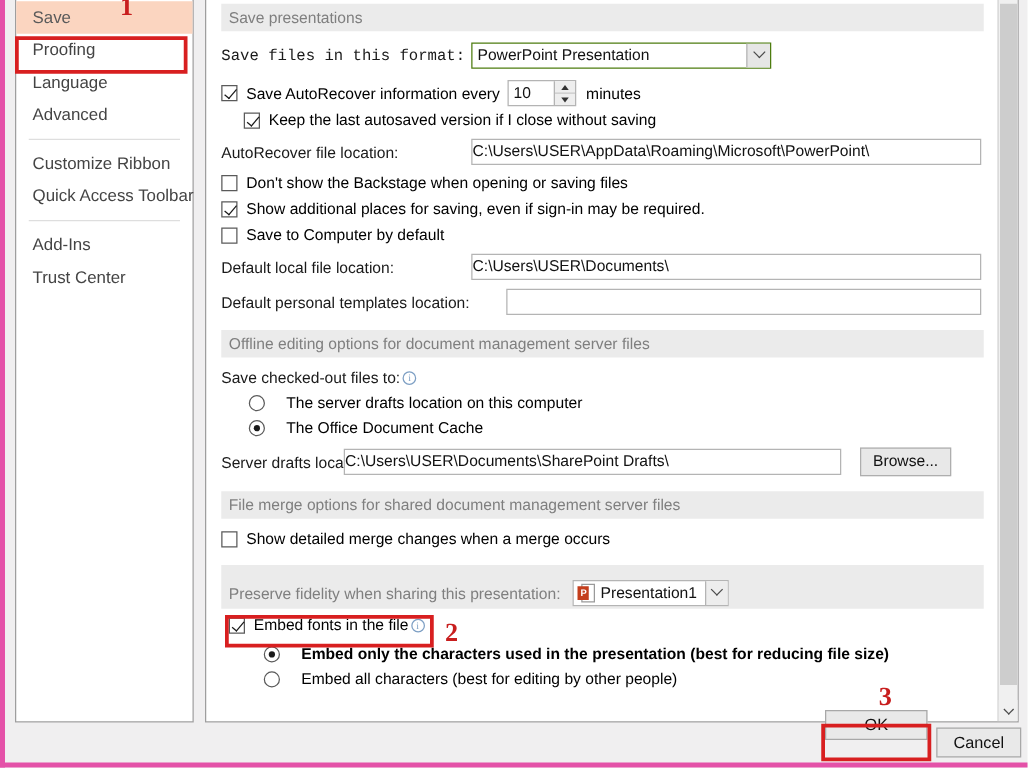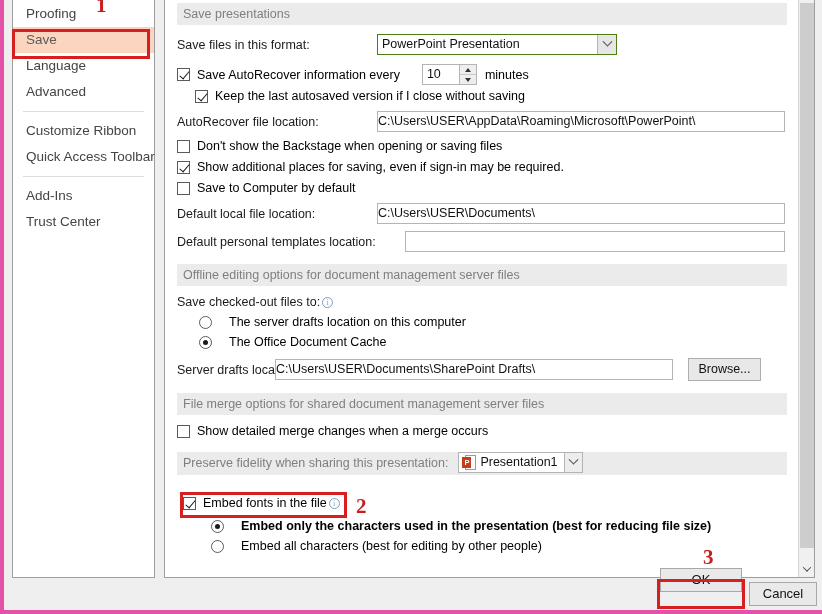--- a/index.html
+++ b/index.html
@@ -130,21 +130,21 @@
     transform: rotate(45deg) translate(-2px,-2px);
   }
 
   
   .spin {
     display: flex;
     height: 21px;
     border: 1px solid #b4b4b4;
     background: #fff;
     width: 55px;
-    margin: 0 8px 0 22px;
+    margin: 0 8px 0 6px;
   }
   .spin .sval {
     flex: 1;
     font-size: 12.5px;
     line-height: 19px;
     padding-left: 4px;
     color: #111;
   }
   .spin .sbtns {
     width: 17px;
@@ -336,27 +336,27 @@
     font-weight: bold;
     font-family: "Liberation Serif", serif;
   }
 </style>
 </head>
 <body>
 
 <div id="dialog">
 
   <div id="sidebar">
-    <div class="nav-item">
-      <span>Proofing</span>
-    </div>
     <div class="nav-item selected">
       <span>Save</span>
     </div>
     <div class="nav-item">
+      <span>Proofing</span>
+    </div>
+    <div class="nav-item">
       <span>Language</span>
     </div>
     <div class="nav-item">
       <span>Advanced</span>
     </div>
     <div class="nav-sep"></div>
     <div class="nav-item">
       <span>Customize Ribbon</span>
     </div>
     <div class="nav-item">
@@ -370,21 +370,21 @@
       <span>Trust Center</span>
     </div>
   </div>
 
   <div id="main">
     <div id="content">
 
       <div class="section-head">Save presentations</div>
 
       <div class="row" style="margin-bottom:9px;">
-        <span class="lbl" style="width:200px;">Save files in this format:</span>
+        <span class="lbl" style="width:200px;font-family:Liberation Mono, monospace;">Save files in this format:</span>
         <div class="combo" style="width:240px;">
           <span class="val">PowerPoint Presentation</span>
           <span class="arrow">
               <i class="chev"></i>
             </span>
         </div>
       </div>
 
       <div class="cb-row" style="margin-bottom:4px;">
         <span class="cbox checked"></span>
@@ -461,21 +461,21 @@
         <span class="btn" style="width:73px;margin-left:15px;">Browse...</span>
       </div>
 
       <div class="section-head">File merge options for shared document management server files</div>
 
       <div class="cb-row" style="margin-bottom:14px;">
         <span class="cbox"></span>
         <span>Show detailed merge changes when a merge occurs</span>
       </div>
 
-      <div class="section-head" style="display:flex;align-items:center;padding-top:0;padding-bottom:2px;margin-bottom:21px;">
+      <div class="section-head" style="display:flex;align-items:center;padding-top:12px;padding-bottom:2px;margin-bottom:6px;">
         <span>Preserve fidelity when sharing this presentation:</span>
         <span class="pcombo">
           <span class="pp-icon">
             <span class="page"></span>
             <span class="badge">P</span>
           </span>
           <span class="pval">Presentation1</span>
           <span class="arrow2">
               <i class="chev"></i>
             </span>

